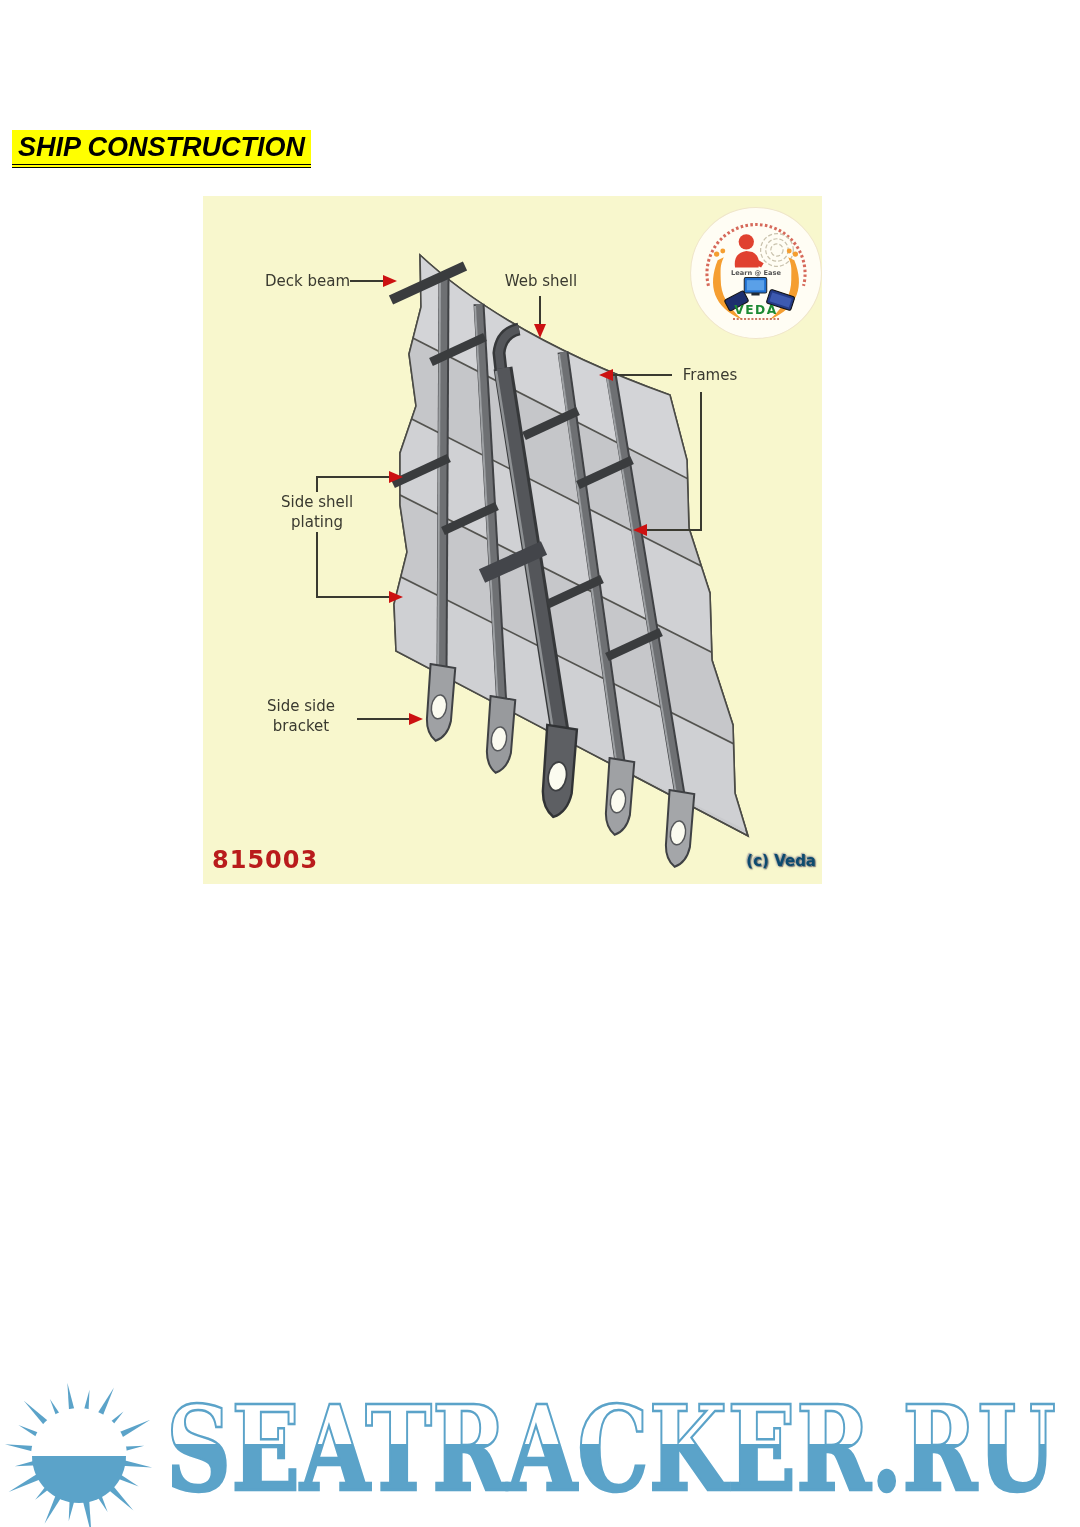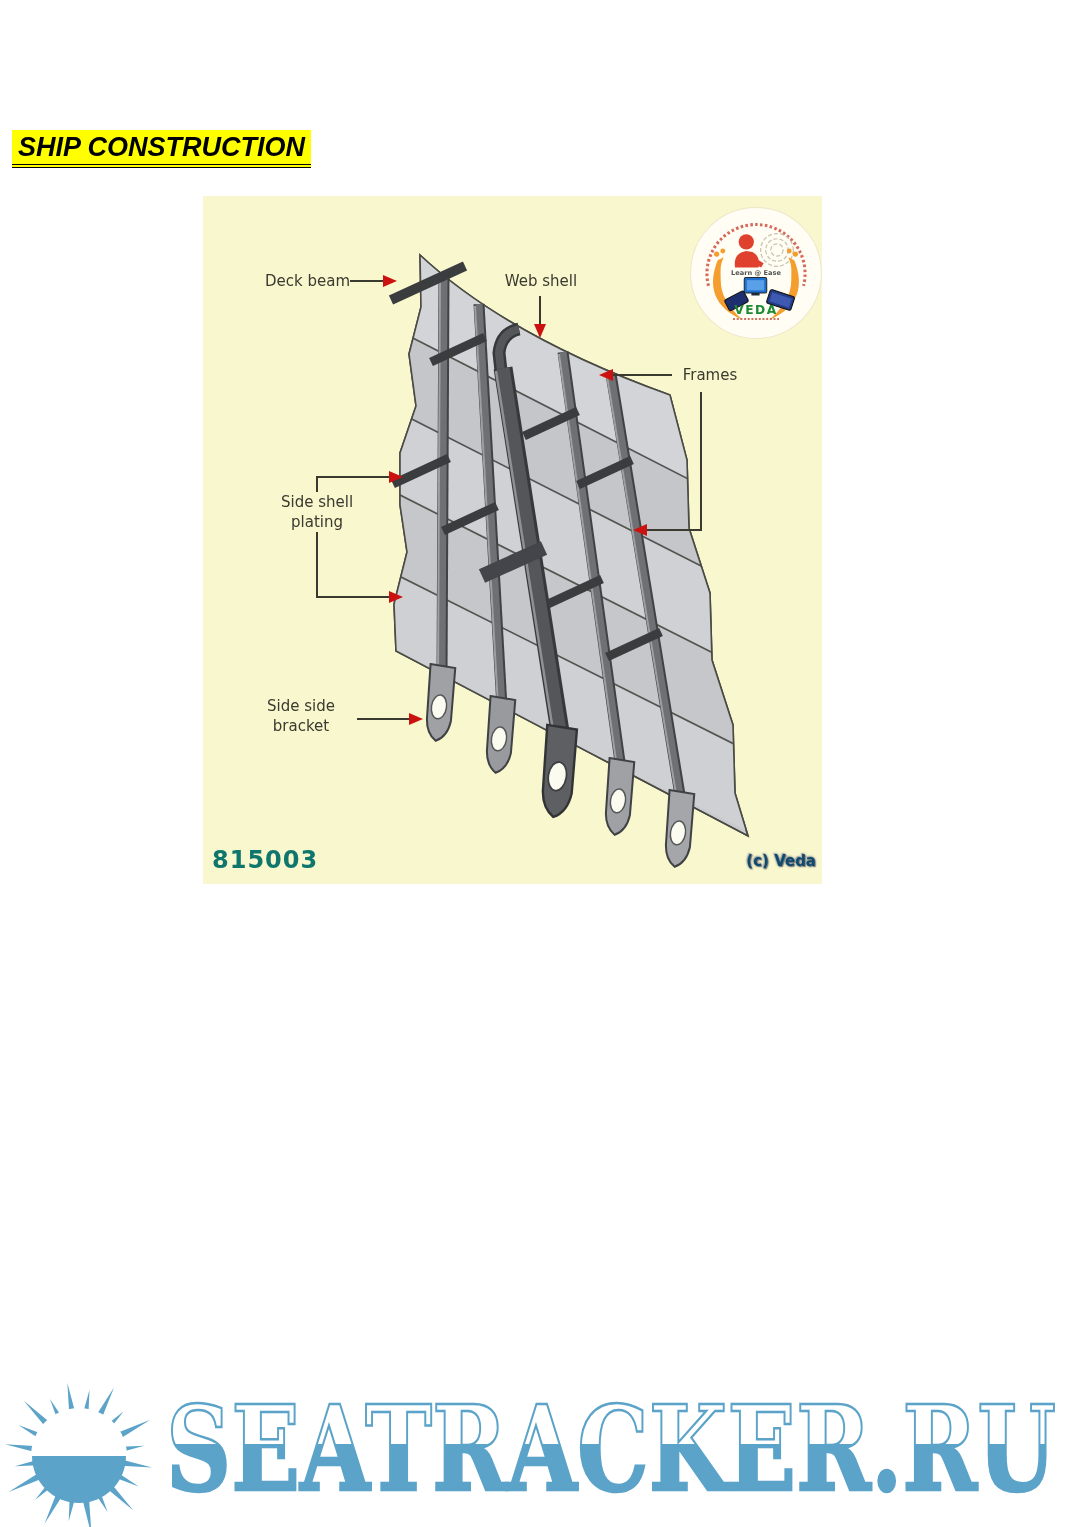--- a/index.html
+++ b/index.html
@@ -11,21 +11,21 @@
          font-family:"Liberation Sans",sans-serif;font-weight:bold;font-size:27px;
          padding:2px 6px 1px 6px;border-bottom:4px double #000;letter-spacing:0px;}
   
   .panel{position:absolute;left:203px;top:196px;width:619px;height:688px;background:#f8f7cd;}
   .panel svg.structure{position:absolute;left:0;top:0;}
   .dlabel{position:absolute;color:#3a3a30;font-size:15px;line-height:20px;
           background:#f8f7cd;text-align:center;}
   .dlabel.right{text-align:right;}
   .dlabel.left{text-align:center;}
   .fig-number{position:absolute;left:9px;top:650px;font-size:24px;font-weight:bold;
-              color:#0f766e;letter-spacing:1px;background:transparent;}
+              color:#b91c1c;letter-spacing:1px;background:transparent;}
   .copyright{position:absolute;right:6px;top:656px;font-size:15px;font-weight:bold;color:#0c4a6e;
              text-shadow:1px 1px 1px #777,-1px -1px 1px #aaa, 0 0 3px #888;}
   .logo{position:absolute;left:484px;top:8px;width:138px;height:138px;}
   
   .wm-sun{position:absolute;left:4px;top:1377px;}
   .wm-text{position:absolute;left:158px;top:1385px;}
 </style>
 </head>
 <body>
 

